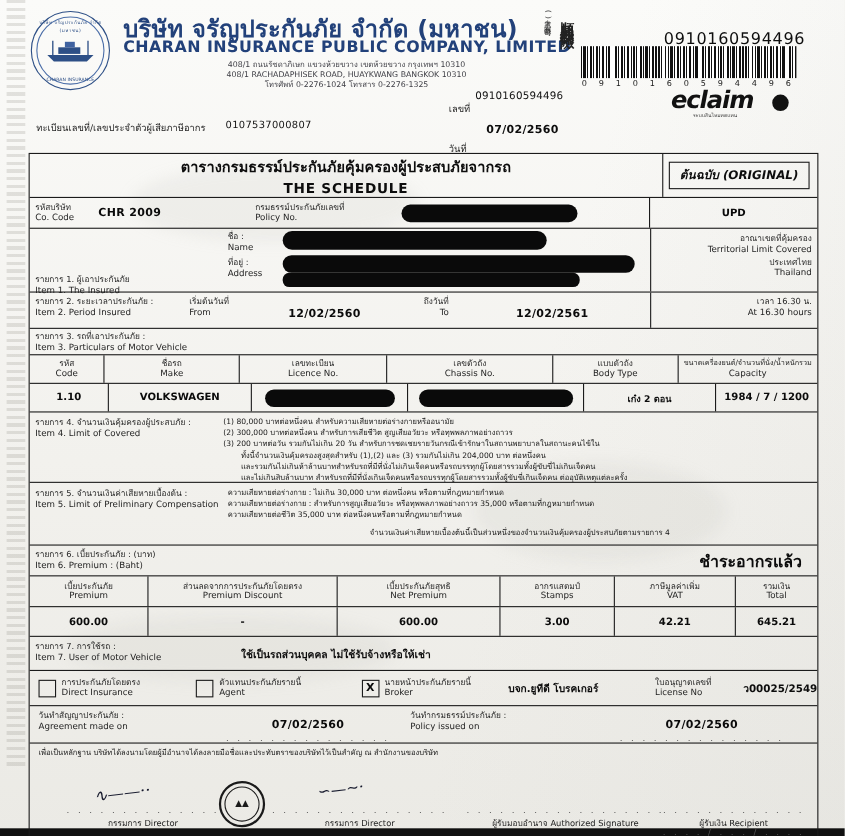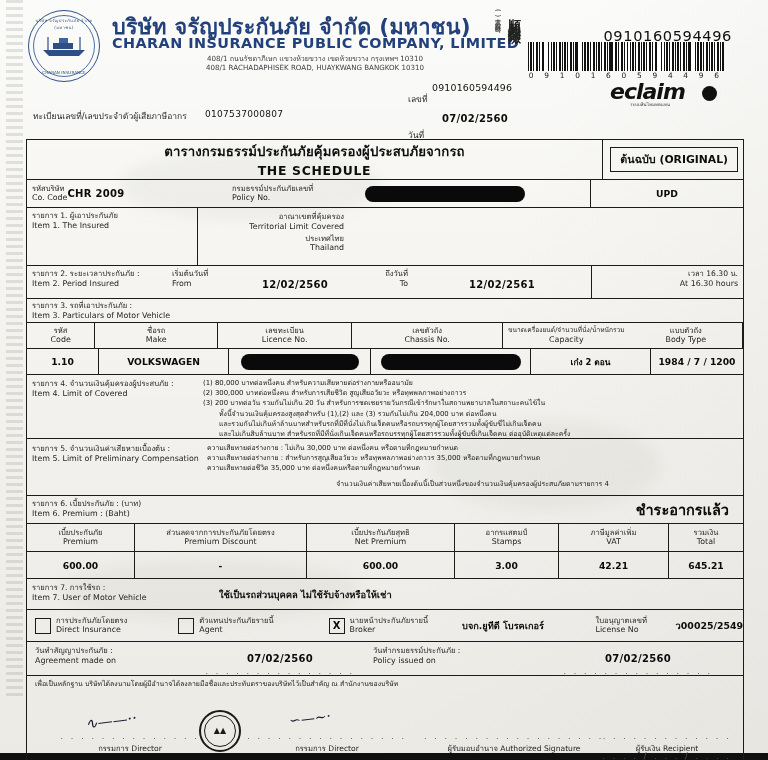--- a/index.html
+++ b/index.html
@@ -67,37 +67,37 @@
   .doc{position:absolute;left:26px;top:139px;width:716px;border:1.7px solid #1b1b1b;background:transparent;}
   .row{display:flex;border-bottom:1.3px solid #1b1b1b;position:relative;box-sizing:border-box;}
   .row:last-child{border-bottom:none;}
   .cell{box-sizing:border-box;position:relative;padding:3px 5px;}
   .vl{border-right:1.3px solid #1b1b1b;}
 
   .ttl-row{height:40px;}
   .ttl-main{flex:1;display:flex;flex-direction:column;align-items:center;justify-content:center;}
   .ttl-th{font-size:13.2px;font-weight:bold;color:#0d0d0d;letter-spacing:.1px;}
   .ttl-en{font-size:12.4px;font-weight:bold;color:#0d0d0d;letter-spacing:.7px;margin-top:1px;}
-  .ttl-orig{width:140px;display:flex;align-items:center;justify-content:flex-end;}
+  .ttl-orig{width:140px;display:flex;align-items:center;justify-content:flex-start;font-style:italic;}
   .origbox{border:1.4px solid #1b1b1b;padding:3px 9px;font-size:10.8px;font-weight:bold;color:#0d0d0d;}
 
   .lbl-th{font-size:7.6px;color:#1f1f1f;line-height:9.6px;white-space:nowrap;}
   .lbl-en{font-size:7.9px;color:#1f1f1f;line-height:10px;white-space:nowrap;}
   .val{font-size:10px;font-weight:bold;color:#0b0b0b;letter-spacing:.3px;}
   .val-s{font-size:9.2px;font-weight:bold;color:#0b0b0b;}
 
   .redact{background:#0a0a0a;border-radius:13px;display:inline-block;}
 
   .r-code{height:28px;}
   .c-code{width:170px;display:flex;align-items:center;}
   .c-pol{flex:1;display:flex;align-items:center;position:relative;}
   .c-upd{width:152px;display:flex;align-items:center;justify-content:center;}
 
   .r-ins{height:58px;}
-  .c-insl{width:170px;}
+  .c-insl{width:170px;margin-top:38px;}
   .c-insm{flex:1;position:relative;}
   .c-insr{width:152px;text-align:right;padding-top:4px;}
 
   .r-per{height:33px;}
   .r-pmv{height:24px;}
 
   .r-vh{height:26px;}
   .r-vv{height:26px;}
   .vcell{display:flex;flex-direction:column;align-items:center;justify-content:center;text-align:center;}
   .w-code{width:72px;} .w-make{width:130px;} .w-lic{width:142px;}
@@ -188,20 +188,21 @@
         <rect x="18" y="4" width="9" height="5" fill="#3f62a0"></rect>
         <line x1="7" y1="16" x2="7" y2="3" stroke="#2d4f86" stroke-width="1.2"></line>
         <line x1="39" y1="16" x2="39" y2="3" stroke="#2d4f86" stroke-width="1.2"></line>
       </svg>
     </div>
 
     <div class="co-th">บริษัท จรัญประกันภัย จำกัด (มหาชน)</div>
     <div class="co-en">CHARAN INSURANCE PUBLIC COMPANY, LIMITED</div>
     <div class="co-addr co-a1">408/1 ถนนรัชดาภิเษก แขวงห้วยขวาง เขตห้วยขวาง กรุงเทพฯ 10310</div>
     <div class="co-addr co-a2">408/1 RACHADAPHISEK ROAD, HUAYKWANG BANGKOK 10310</div>
+    <div class="co-addr co-a3">โทรศัพท์ 0-2276-1024 โทรสาร 0-2276-1325</div>
 
     <div class="cjk">
       <div class="col c1">順興利保險</div>
       <div class="col c2">(大衆)有限公司</div>
     </div>
     <div class="cjknum">0910160594496</div>
 
     <div class="bcbig">0910160594496</div>
     <div class="barcode"></div>
     <div class="bcnum">0 9 1 0 1 6 0 5 9 4 4 9 6</div>
@@ -230,38 +231,51 @@
         <div class="origbox">ต้นฉบับ (ORIGINAL)</div>
       </div>
     </div>
 
     <div class="row r-code">
       <div class="cell c-code">
         <div>
           <div class="lbl-th">รหัสบริษัท</div>
           <div class="lbl-en">Co. Code</div>
         </div>
-        <div class="val" style="">CHR 2009</div>
+        <div class="val" style="margin-left:22px;">CHR 2009</div>
       </div>
       <div class="cell c-pol vl">
         <div style="margin-left:30px;">
           <div class="lbl-th">กรมธรรม์ประกันภัยเลขที่</div>
           <div class="lbl-en">Policy No.</div>
         </div>
         <div class="redact" style="width:160px;height:16px;margin-left:52px;"></div>
       </div>
       <div class="cell c-upd">
         <span class="val-s">UPD</span>
       </div>
     </div>
 
     <div class="row r-ins">
       <div class="cell c-insl">
         <div class="lbl-th">รายการ 1. ผู้เอาประกันภัย</div>
         <div class="lbl-en">Item 1. The Insured</div>
+      </div>
+      <div class="cell c-insm">
+        <div style="position:absolute;left:10px;top:2px;">
+          <div class="lbl-th">ชื่อ :</div>
+          <div class="lbl-en">Name</div>
+        </div>
+        <div class="redact" style="position:absolute;left:60px;top:2px;width:240px;height:17px;"></div>
+        <div style="position:absolute;left:10px;top:26px;">
+          <div class="lbl-th">ที่อยู่ :</div>
+          <div class="lbl-en">Address</div>
+        </div>
+        <div class="redact" style="position:absolute;left:60px;top:24px;width:320px;height:16px;"></div>
+        <div class="redact" style="position:absolute;left:60px;top:40px;width:270px;height:13px;border-radius:6px;"></div>
       </div>
       <div class="cell c-insr vl" style="border-right:none;border-left:1.3px solid #1b1b1b;">
         <div class="lbl-th">อาณาเขตที่คุ้มครอง</div>
         <div class="lbl-en">Territorial Limit Covered</div>
         <div class="lbl-th" style="margin-top:2px;">ประเทศไทย</div>
         <div class="lbl-en">Thailand</div>
       </div>
     </div>
 
     <div class="row r-per">
@@ -306,27 +320,27 @@
         <div class="lbl-en">Make</div>
       </div>
       <div class="cell vcell vl w-lic">
         <div class="lbl-th">เลขทะเบียน</div>
         <div class="lbl-en">Licence No.</div>
       </div>
       <div class="cell vcell vl w-chas">
         <div class="lbl-th">เลขตัวถัง</div>
         <div class="lbl-en">Chassis No.</div>
       </div>
+      <div class="cell vcell vl w-body">
+        <div class="lbl-th">แบบตัวถัง</div>
+        <div class="lbl-en">Body Type</div>
+      </div>
       <div class="cell vcell w-cap">
         <div class="lbl-th" style="font-size:6.6px;">ขนาดเครื่องยนต์/จำนวนที่นั่ง/น้ำหนักรวม</div>
         <div class="lbl-en">Capacity</div>
-      </div>
-      <div class="cell vcell vl w-body">
-        <div class="lbl-th">แบบตัวถัง</div>
-        <div class="lbl-en">Body Type</div>
       </div>
     </div>
 
     <div class="row r-vv">
       <div class="cell vcell vl w-code">
         <span class="val-s">1.10</span>
       </div>
       <div class="cell vcell vl w-make">
         <span class="val-s">VOLKSWAGEN</span>
       </div>

